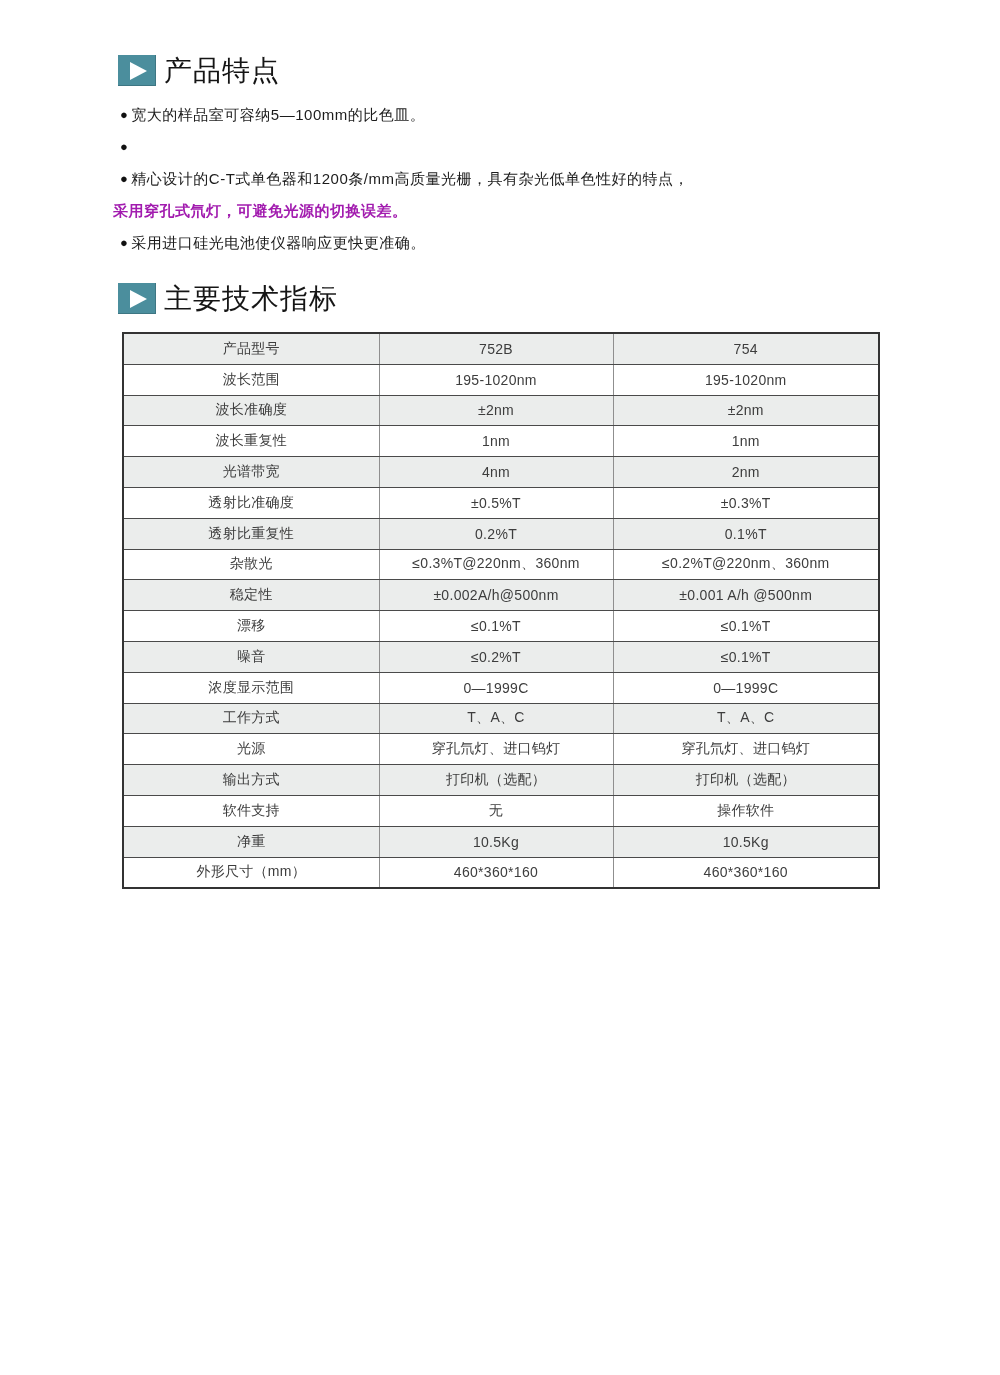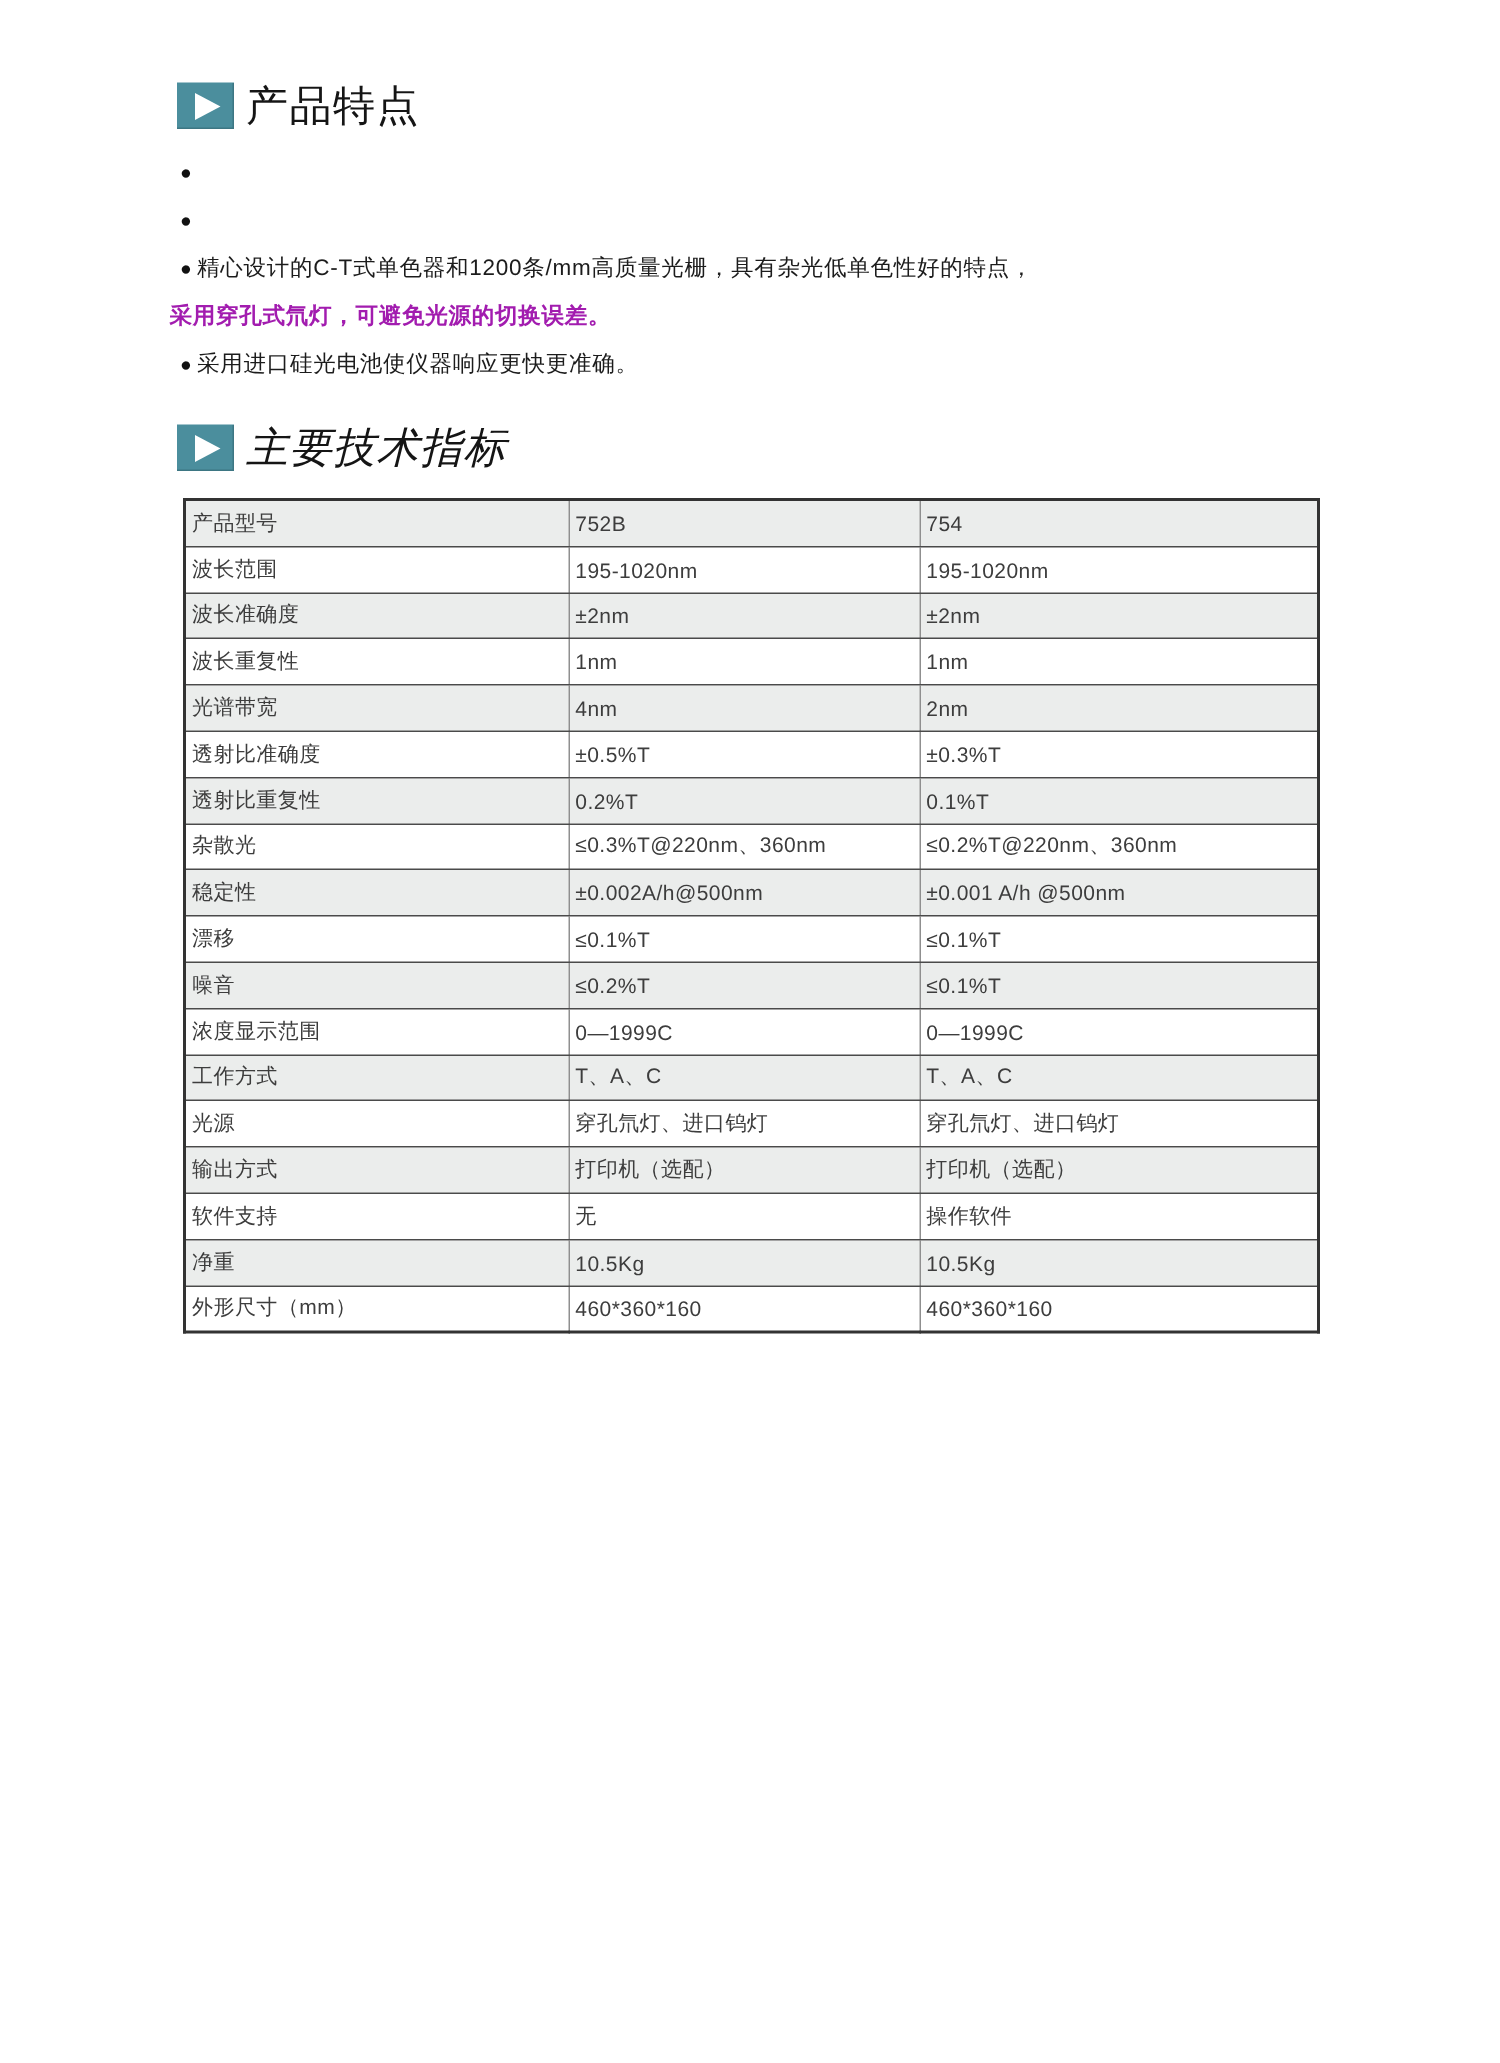--- a/index.html
+++ b/index.html
@@ -17,21 +17,21 @@
   }
 
   
   .section-header {
     position: absolute;
     left: 118px;
     display: flex;
     align-items: center;
   }
   .section-header.h1 { top: 55px; }
-  .section-header.h2 { top: 283px; font-style: italic; }
+  .section-header.h2 { top: 283px; }
   .marker {
     width: 38px;
     height: 31px;
     background: #4b8e9d;
     box-shadow: inset -1px -1px 0 #3d7683;
     display: flex;
     align-items: center;
     justify-content: center;
     flex: 0 0 auto;
   }
@@ -88,20 +88,21 @@
     border-collapse: collapse;
     table-layout: fixed;
     border: 2px solid #333333;
   }
   .specs-table col.c1 { width: 256px; }
   .specs-table col.c2 { width: 234px; }
   .specs-table col.c3 { width: 266px; }
   .specs-table td {
     height: 29.8px;
     padding: 0 4px;
+    text-align: center;
     vertical-align: middle;
     font-size: 14px;
     color: #3d3d3d;
     border-top: 1.5px solid #4a4a4a;
     border-bottom: 1.5px solid #4a4a4a;
     border-left: 1px solid #8f8f8f;
     border-right: 1px solid #8f8f8f;
     letter-spacing: 0.3px;
     white-space: nowrap;
     overflow: hidden;
@@ -117,20 +118,21 @@
   <div class="section-header h1">
     <span class="marker">
       <span class="tri"></span>
     </span>
     <span class="section-title">产品特点</span>
   </div>
 
   <div class="feature-list">
       <div class="bullet-line">
         <span class="dot">●</span>
+        <span>宽大的样品室可容纳5—100mm的比色皿。</span>
       </div>
       <div class="bullet-line">
         <span class="dot">●</span>
       </div>
       <div class="bullet-line">
         <span class="dot">●</span>
         <span>精心设计的C-T式单色器和1200条/mm高质量光栅，具有杂光低单色性好的特点，</span>
       </div>
       <div class="bullet-line highlight">
         <span>采用穿孔式氘灯，可避免光源的切换误差。</span>

